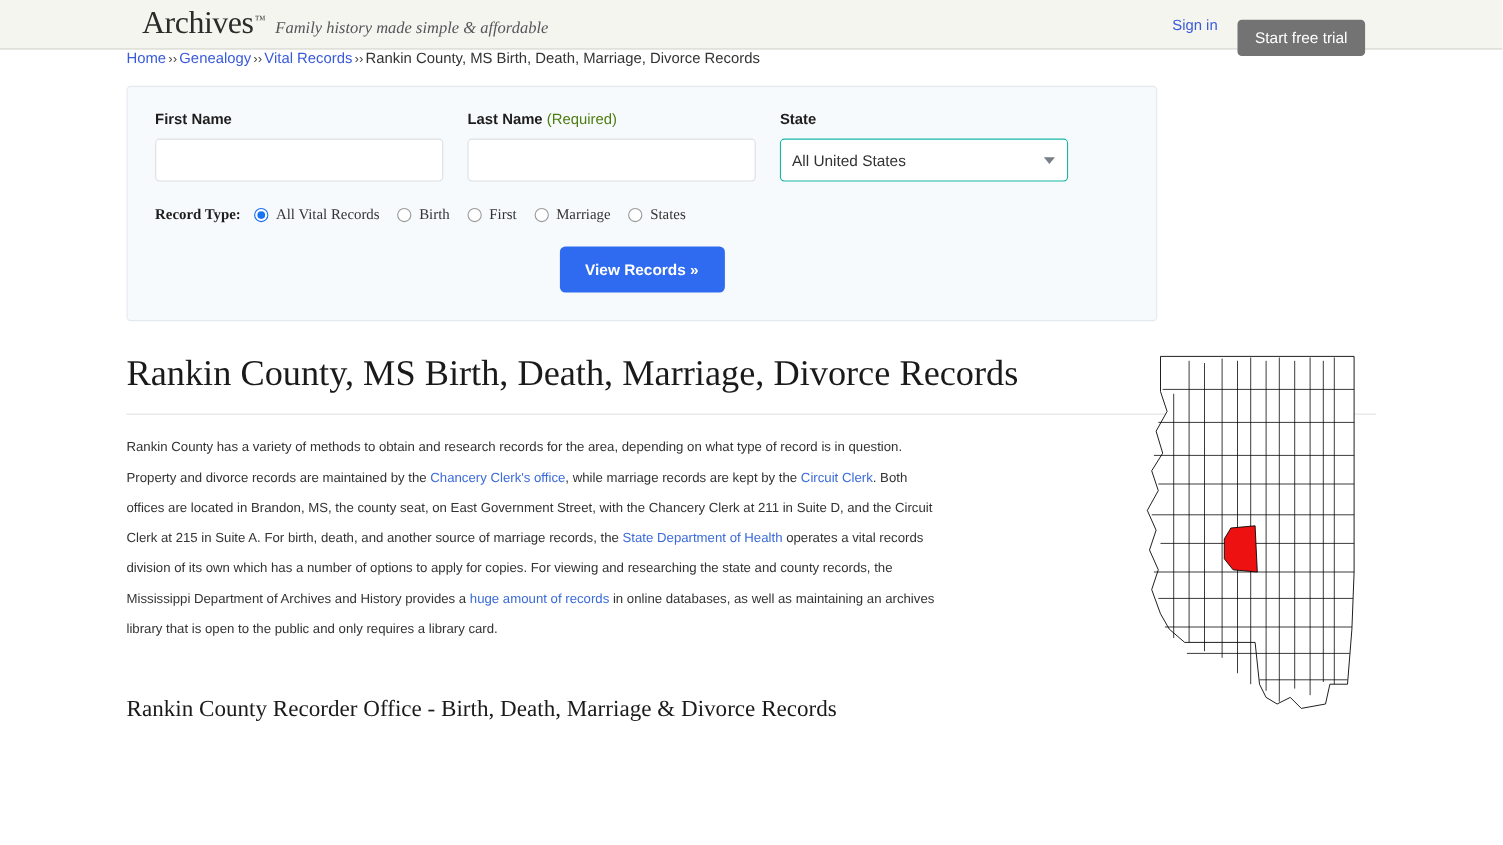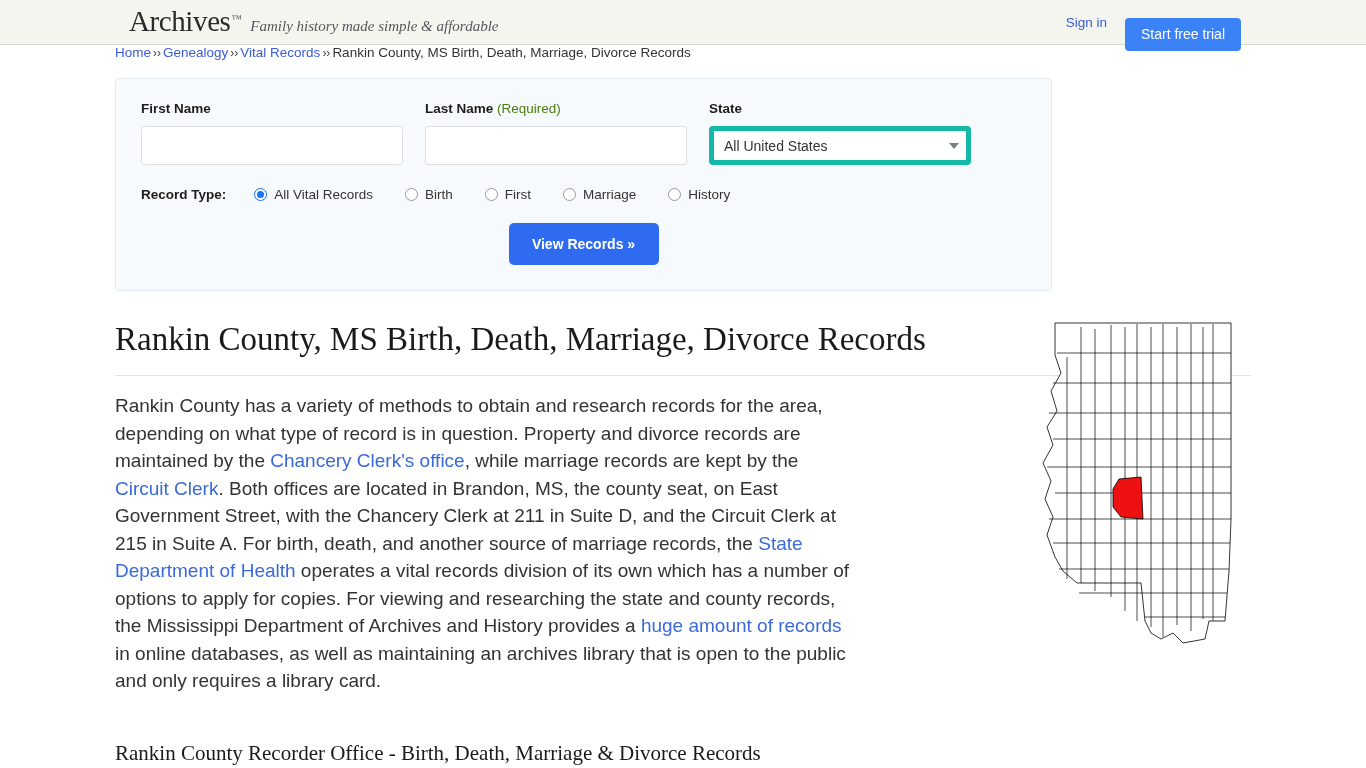--- a/index.html
+++ b/index.html
@@ -68,21 +68,21 @@
     align-items: center;
     gap: 18px;
   }
   .signin-link {
     color: #3a5bd9;
     font-size: 13.5px;
     text-decoration: none;
     cursor: pointer;
   }
   .trial-btn {
-    background: #3b82f6;
+    background: #737373;
     color: #ffffff;
     font-size: 14px;
     font-weight: 400;
     border: none;
     border-radius: 4px;
     padding: 9px 16px 10px;
     cursor: pointer;
     line-height: 1;
     font-family: "Liberation Sans", sans-serif;
     margin-top: 24px;
@@ -157,21 +157,21 @@
     padding: 6px 10px;
     font-size: 14px;
     font-family: "Liberation Sans", sans-serif;
     color: #333;
     outline: none;
   }
   .select-wrap { position: relative; }
   .select-input {
     width: 100%;
     height: 39px;
-    border: 5px solid #14b8a6;
+    border: 1px solid #14b8a6;
     border-radius: 4px;
     background: #ffffff;
     padding: 6px 28px 6px 10px;
     font-size: 14px;
     font-family: "Liberation Sans", sans-serif;
     color: #333;
     display: flex;
     align-items: center;
     cursor: pointer;
   }
@@ -184,22 +184,23 @@
     border-left: 5px solid transparent;
     border-right: 5px solid transparent;
     border-top: 6px solid #777e85;
     pointer-events: none;
   }
 
   .record-type-row {
     display: flex;
     align-items: center;
     margin-top: 22px;
-    gap: 16px;
+    gap: 0;
     font-size: 13.5px;
+    font-family: Liberation Serif, serif;
   }
   .rt-label {
     font-weight: bold;
     color: #1d1d1d;
     margin-right: 12px;
   }
   .radio-item {
     display: flex;
     align-items: center;
     margin-right: 16px;
@@ -258,21 +259,21 @@
     padding-bottom: 18px;
     border-bottom: 1px solid #e2e2e2;
     line-height: 1.1;
     white-space: nowrap;
   }
   .body-col {
     width: 738px;
     margin-top: 16px;
   }
   .body-col p {
-    font-size: 19px;
+    font-size: 12px;
     line-height: 27.5px;
     color: #333333;
     margin: 0;
     text-align: left;
   }
   .body-col a {
     color: #3a6ad9;
     text-decoration: none;
     cursor: pointer;
   }
@@ -357,21 +358,21 @@
         <span class="radio-label">First</span>
       </label>
 
       <label class="radio-item">
         <span class="radio"></span>
         <span class="radio-label">Marriage</span>
       </label>
 
       <label class="radio-item">
         <span class="radio"></span>
-        <span class="radio-label">History</span>
+        <span class="radio-label">States</span>
       </label>
     </div>
 
     <div class="btn-row">
       <button class="view-records-btn">View Records »</button>
     </div>
   </div>
 
   <div class="content-wrap">
     <h1 class="page-title">Rankin County, MS Birth, Death, Marriage, Divorce Records</h1>

